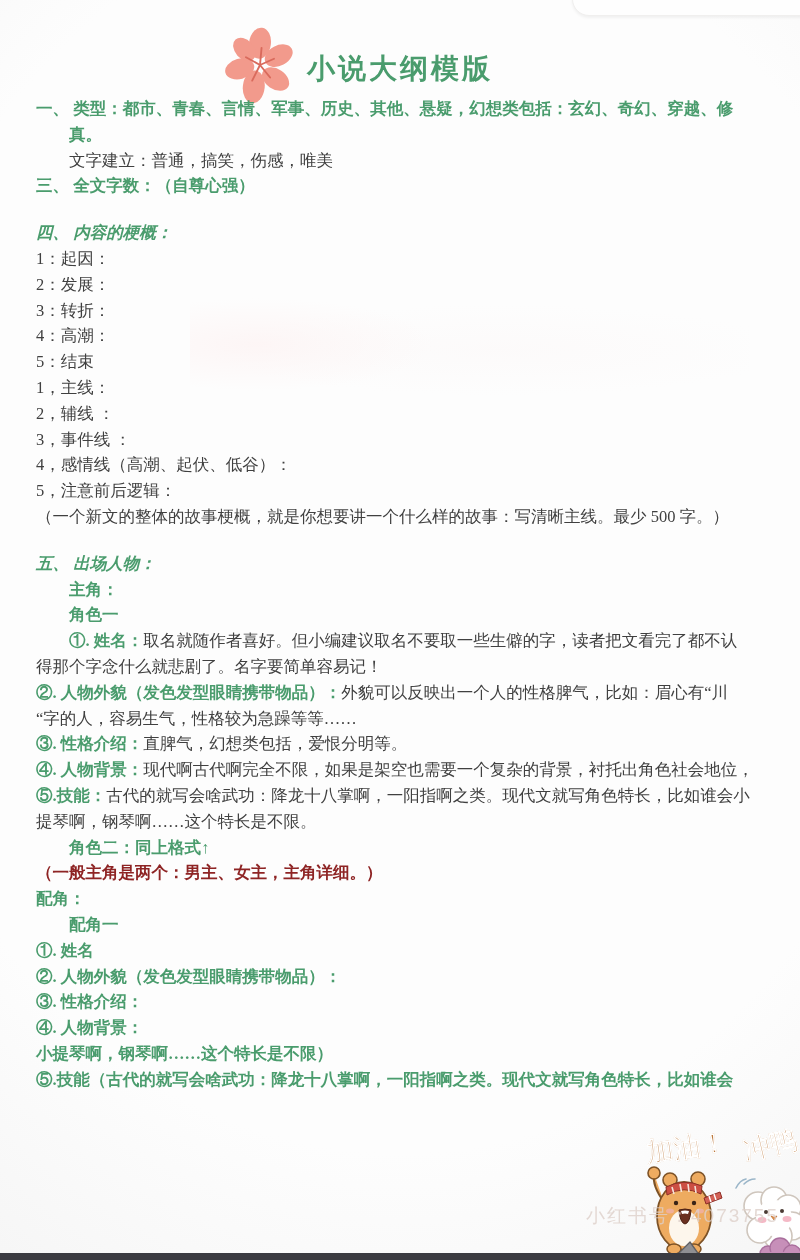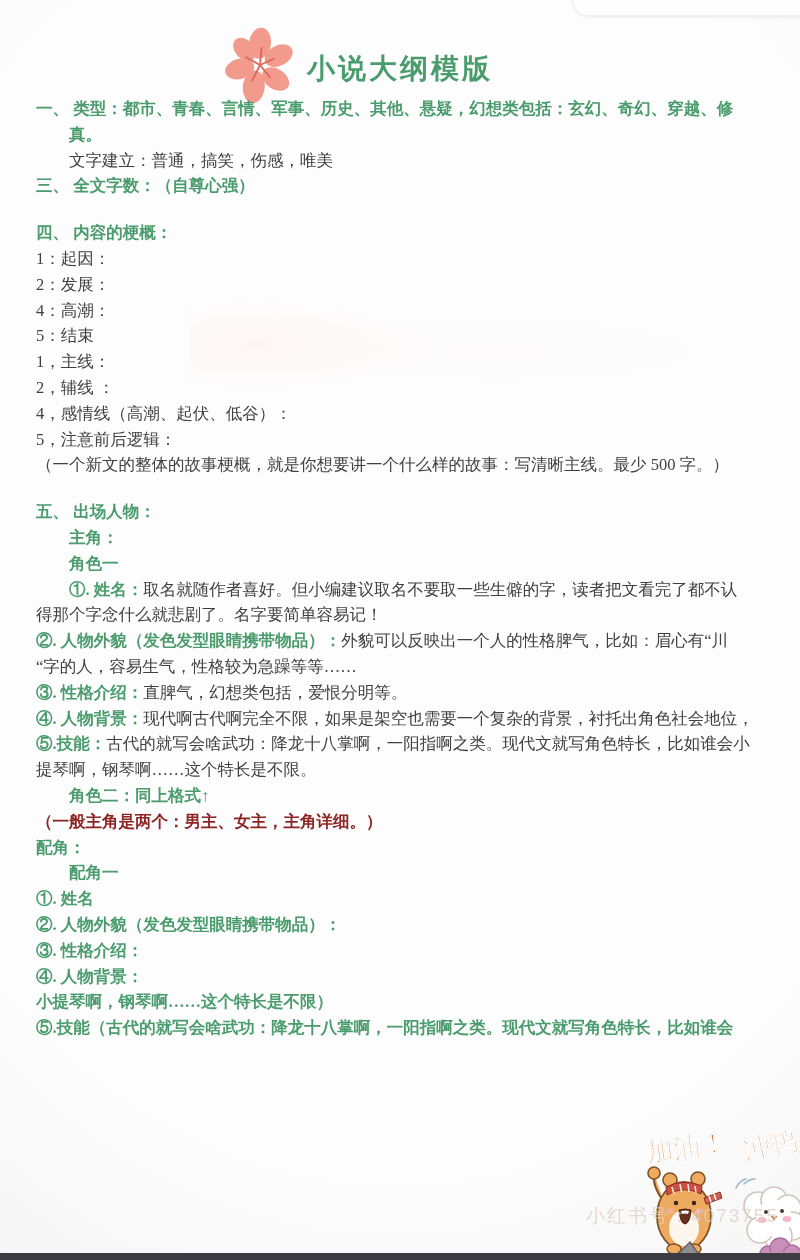--- a/index.html
+++ b/index.html
@@ -20,21 +20,21 @@
     font-family:Liberation Sans, sans-serif;
   }
   .flower{position:absolute;left:219px;top:26px;width:82px;height:78px;}
   :root{--green:#4a9c6d;--red:#8e2424;--ink:#404040;}
   .doc{
     position:absolute;left:36px;top:96px;width:740px;
     font-size:16.5px;line-height:25.8px;color:var(--ink);
   }
   .doc p{margin:0;white-space:nowrap;}
   .ind1{padding-left:33px;}
-  .gap{margin-top:21px !important;}
+  .gap{margin-top:21px !important;font-style:italic;}
   .g{color:var(--green);font-weight:bold;}
   .b{color:var(--ink);}
   .r{color:var(--red);font-weight:bold;}
   .center-wm{
     position:absolute;left:190px;top:295px;width:560px;height:110px;
     background:radial-gradient(ellipse 45% 60% at 12% 45%, rgba(253,245,245,.95), rgba(253,245,245,0) 70%),
                radial-gradient(ellipse 70% 55% at 55% 50%, rgba(252,250,250,.9), rgba(252,250,250,0) 75%);
     pointer-events:none;
   }
   .sticker{position:absolute;left:608px;top:1124px;width:192px;height:136px;}
@@ -75,24 +75,26 @@
 <div class="center-wm"></div>
 
 <div class="doc" id="doc">
     <p class="line"><span class="g">一、 类型：都市、青春、言情、军事、历史、其他、悬疑，幻想类包括：玄幻、奇幻、穿越、修</span></p>
     <p class="line ind1"><span class="g">真。</span></p>
     <p class="line ind1"><span class="b">文字建立：普通，搞笑，伤感，唯美</span></p>
     <p class="line"><span class="g">三、 全文字数：（自尊心强）</span></p>
     <p class="line gap"><span class="g">四、 内容的梗概：</span></p>
     <p class="line"><span class="b">1：起因：</span></p>
     <p class="line"><span class="b">2：发展：</span></p>
+    <p class="line"><span class="b">3：转折：</span></p>
     <p class="line"><span class="b">4：高潮：</span></p>
     <p class="line"><span class="b">5：结束</span></p>
     <p class="line"><span class="b">1，主线：</span></p>
     <p class="line"><span class="b">2，辅线 ：</span></p>
+    <p class="line"><span class="b">3，事件线 ：</span></p>
     <p class="line"><span class="b">4，感情线（高潮、起伏、低谷）：</span></p>
     <p class="line"><span class="b">5，注意前后逻辑：</span></p>
     <p class="line"><span class="b">（一个新文的整体的故事梗概，就是你想要讲一个什么样的故事：写清晰主线。最少 500 字。）</span></p>
     <p class="line gap"><span class="g">五、 出场人物：</span></p>
     <p class="line ind1"><span class="g">主角：</span></p>
     <p class="line ind1"><span class="g">角色一</span></p>
     <p class="line ind1"><span class="g">①. 姓名：</span><span class="b">取名就随作者喜好。但小编建议取名不要取一些生僻的字，读者把文看完了都不认</span></p>
     <p class="line"><span class="b">得那个字念什么就悲剧了。名字要简单容易记！</span></p>
     <p class="line"><span class="g">②. 人物外貌（发色发型眼睛携带物品）：</span><span class="b">外貌可以反映出一个人的性格脾气，比如：眉心有“川</span></p>
     <p class="line"><span class="b">“字的人，容易生气，性格较为急躁等等……</span></p>

